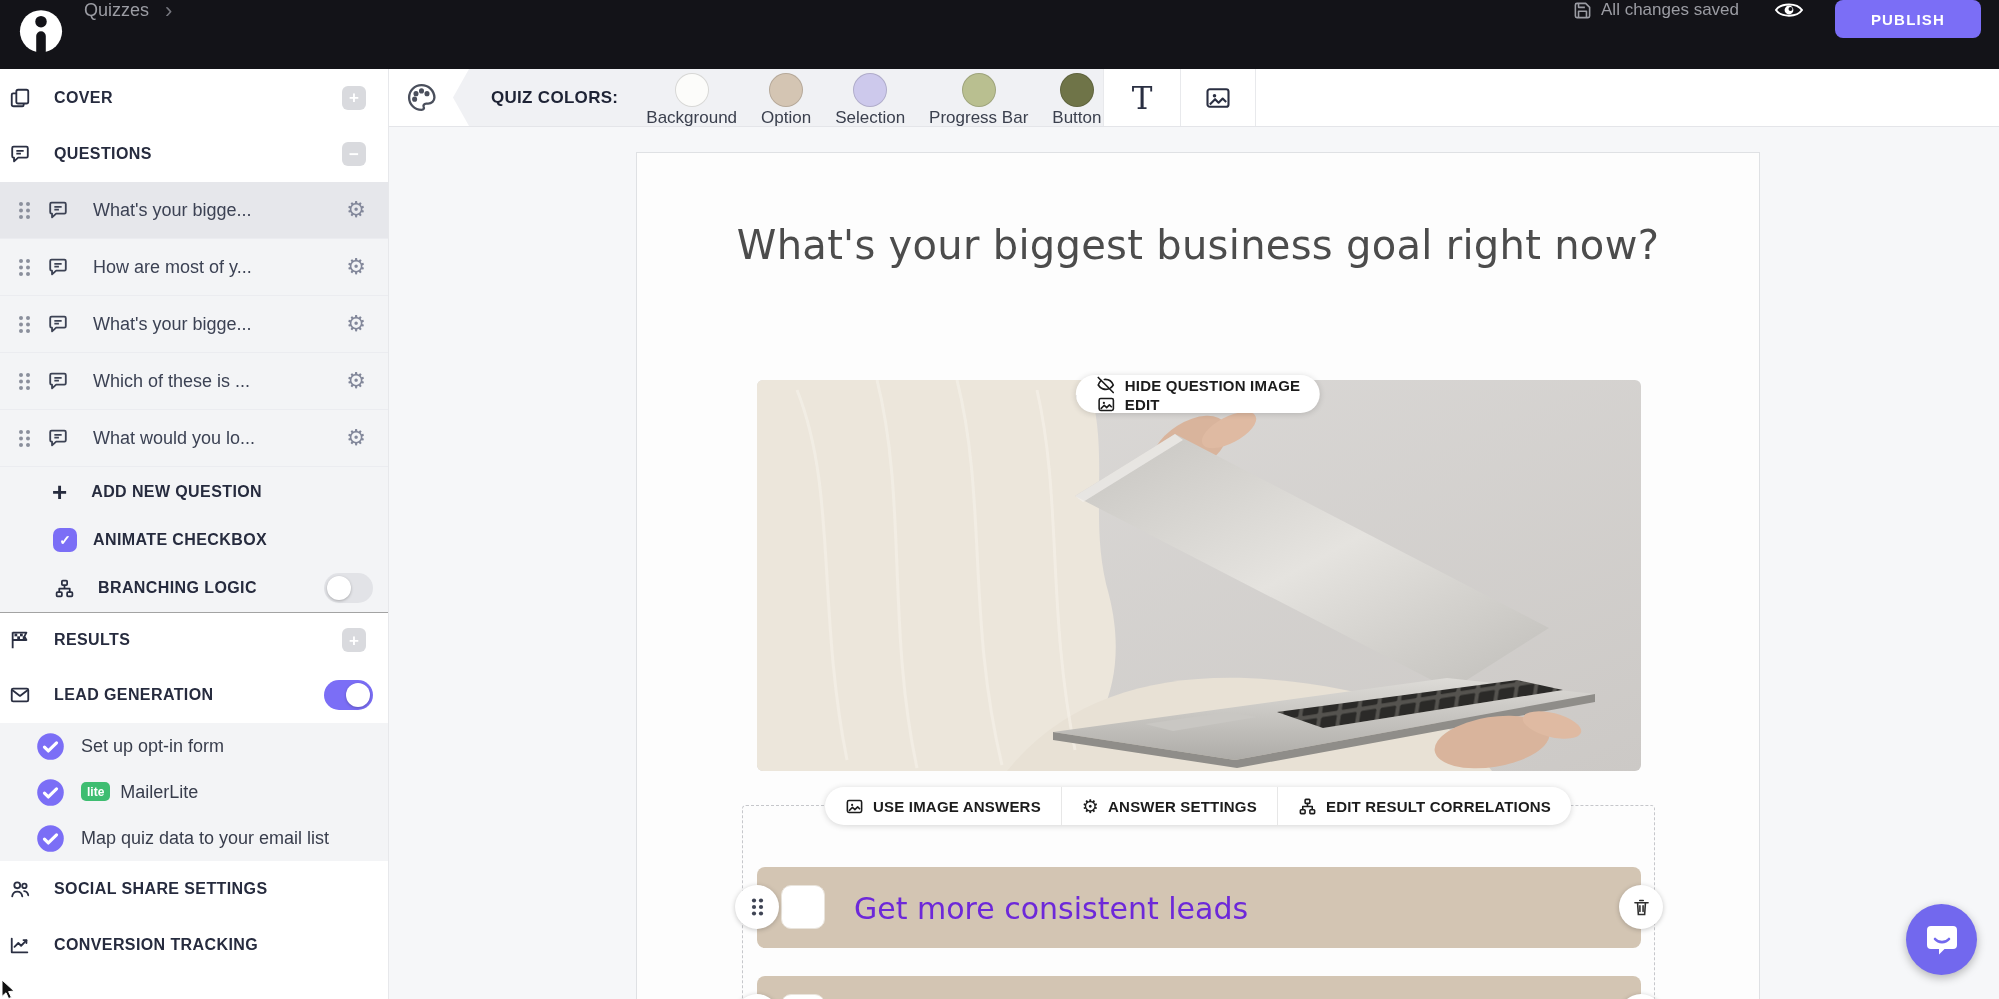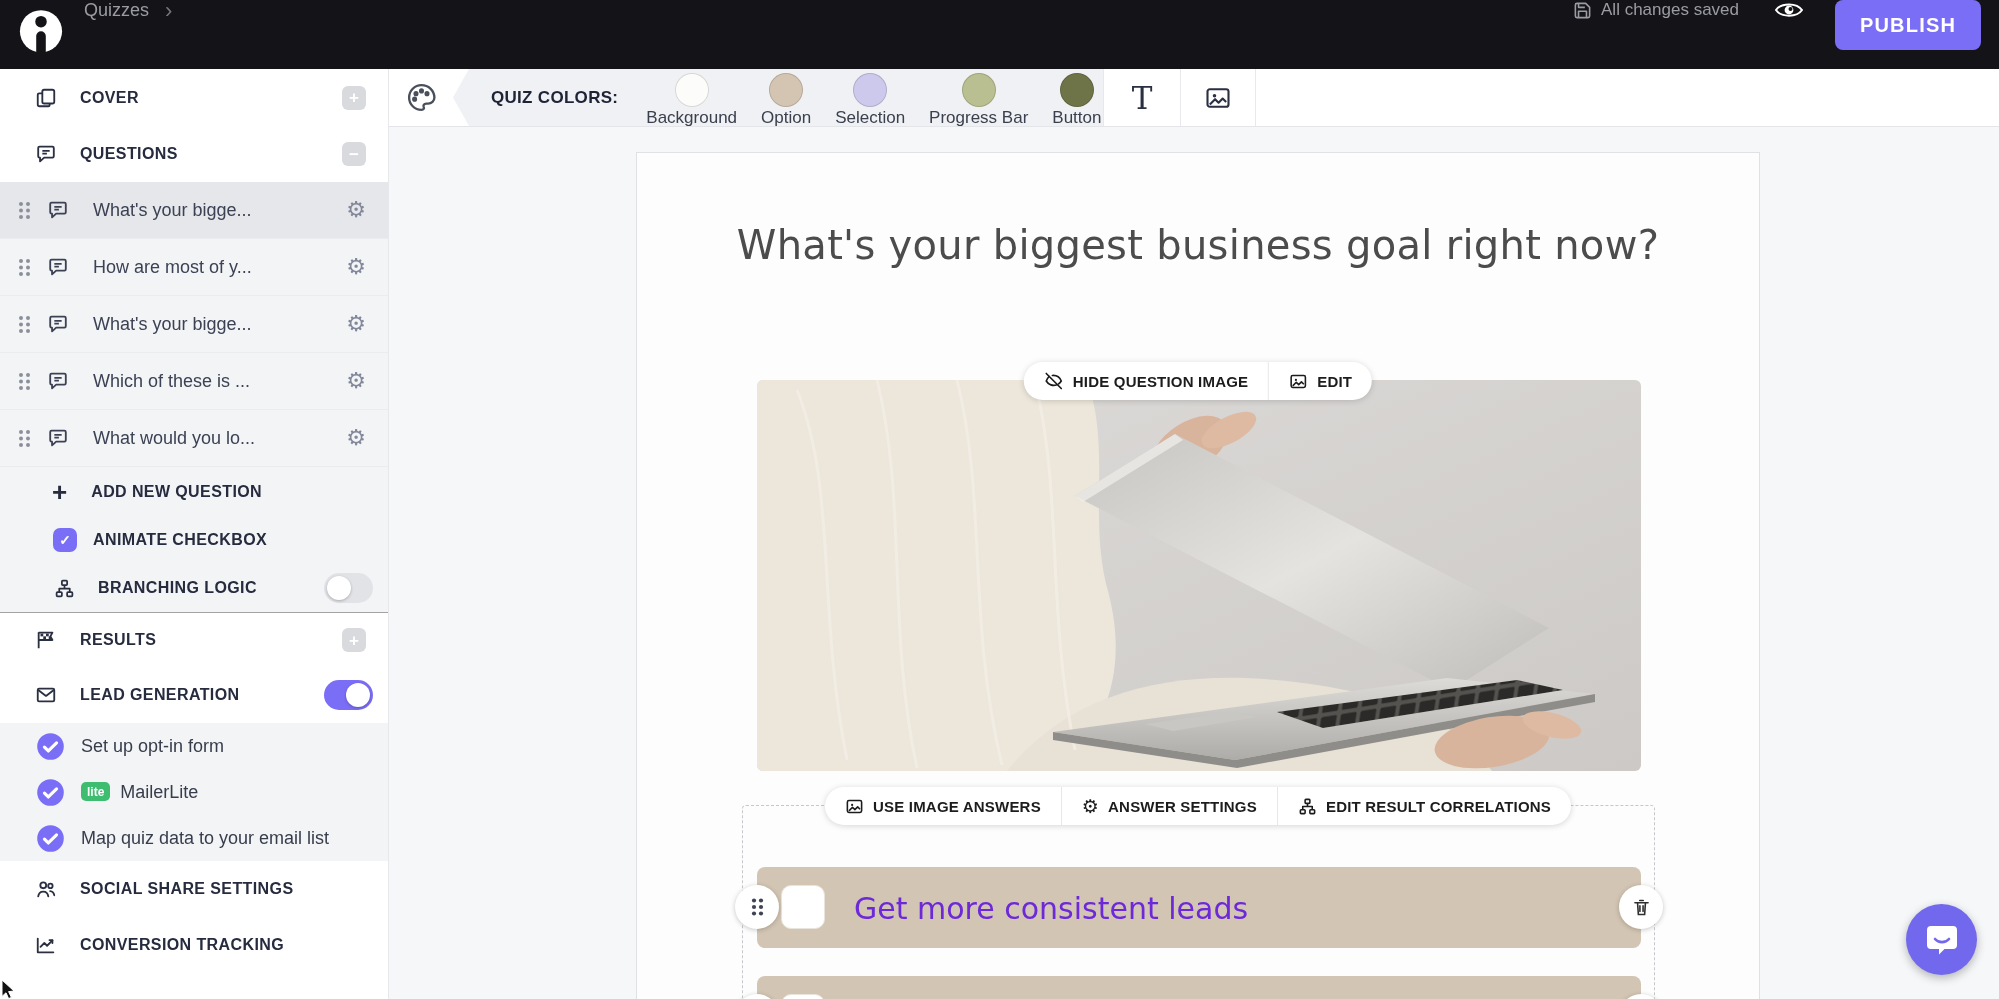--- a/index.html
+++ b/index.html
@@ -14,33 +14,33 @@
     background:#131318; display:flex; align-items:flex-start; padding:0 18px;
   }
   .logo { width:46px; height:58px; margin-top:8px; flex:0 0 auto; }
   .crumb { margin-left:20px; font-size:18px; color:#9b9ca3; }
   .crumb-chev { margin:0 16px; font-size:22px; color:#75767d; line-height:1; }
   .doc-title { font-size:19px; font-weight:700; color:#ffffff; letter-spacing:.2px; }
   .topbar-spacer { flex:1; }
   .save-status { display:flex; align-items:center; gap:9px; color:#9b9ca3; font-size:17px; margin-right:36px; }
   .eye-btn { margin-right:32px; display:flex; align-items:center; cursor:pointer; }
   .publish-btn {
-    width:146px; height:50px; border-radius:8px; border:none; cursor:pointer;
-    color:#fff; font-size:20px; font-weight:700; letter-spacing:1.2px;
+    width:146px; height:38px; border-radius:8px; border:none; cursor:pointer;
+    color:#fff; font-size:15px; font-weight:700; letter-spacing:1.2px;
     font-family:"Liberation Sans",sans-serif;
   }
   
   .sidebar {
     position:absolute; left:0; top:69px; width:389px; height:930px;
     background:#ffffff; border-right:1px solid #e7e8eb;
   }
   .s-row { position:relative; display:flex; align-items:center; background:#fff; }
   .h57 { height:57px; } .h56 { height:56px; } .h55 { height:55px; }
   .h49 { height:49px; } .h48 { height:48px; } .h46 { height:46px; }
-  .row-section { padding-left:34px; gap:22px; cursor:pointer; }
+  .row-section { padding-left:8px; gap:22px; cursor:pointer; }
   .lbl-section { font-size:16px; font-weight:700; color:#262b3e; letter-spacing:.4px; }
   .row-q { padding-left:18px; background:#f3f4f6; border-bottom:1px solid #ebecf0; cursor:pointer; }
   .row-q.selected { background:#e6e7eb; }
   .lbl-q { font-size:18px; color:#3c4254; }
   .row-sub { padding-left:36px; gap:16px; background:#f3f4f6; cursor:pointer; }
   .lbl-sub { font-size:18px; color:#383d4c; }
   .drag-dots { margin-right:16px; display:flex; align-items:center; }
   .q-chat { margin-right:24px; display:flex; align-items:center; }
   .gear { position:absolute; right:22px; top:50%; transform:translateY(-50%);
           font-family:"DejaVu Sans",sans-serif; font-size:22px; color:#82879a; cursor:pointer; line-height:1; }
@@ -84,21 +84,21 @@
   .card { position:absolute; left:247px; top:25px; width:1124px; height:1100px;
           background:#fdfdfd; border:1px solid #dfe1e4; }
   .q-title { position:absolute; top:66px; left:0; width:100%; padding:0 88px; text-align:center;
              font-family:"DejaVu Sans",sans-serif; font-size:40px; line-height:1.3; color:#4c4c4c;
              letter-spacing:.3px; cursor:text; }
   .q-image { position:absolute; left:120px; top:227px; width:884px; height:391px;
              border-radius:6px; overflow:hidden; cursor:pointer; }
   .pill { position:absolute; left:50%; transform:translateX(-50%); height:38px; background:#fff;
           border-radius:19px; box-shadow:0 1px 6px rgba(0,0,0,.16); display:flex; align-items:stretch;
           overflow:hidden; white-space:nowrap; }
-  .pill-hide { top:209px; }
+  .pill-hide { top:222px;flex-direction:column; }
   .pill-answers { top:634px; }
   .pill .seg { display:flex; align-items:center; gap:9px; padding:0 20px; cursor:pointer;
                font-size:15px; font-weight:700; color:#1c1c1c; letter-spacing:.2px; }
   .pill .seg + .seg { border-left:1px solid #e7e7e7; }
   .dashedbox { position:absolute; left:105px; top:652px; width:913px; height:560px;
                border:1px dashed #c6c7cb; border-radius:4px; }
   .answer { position:absolute; left:120px; width:884px; height:81px; border-radius:8px; cursor:pointer; }
   .a1 { top:714px; } .a2 { top:823px; }
   .acheck { position:absolute; left:24px; top:18px; width:44px; height:44px; background:#fff;
             border:1px solid #e9e4dc; border-radius:10px; cursor:pointer; }

